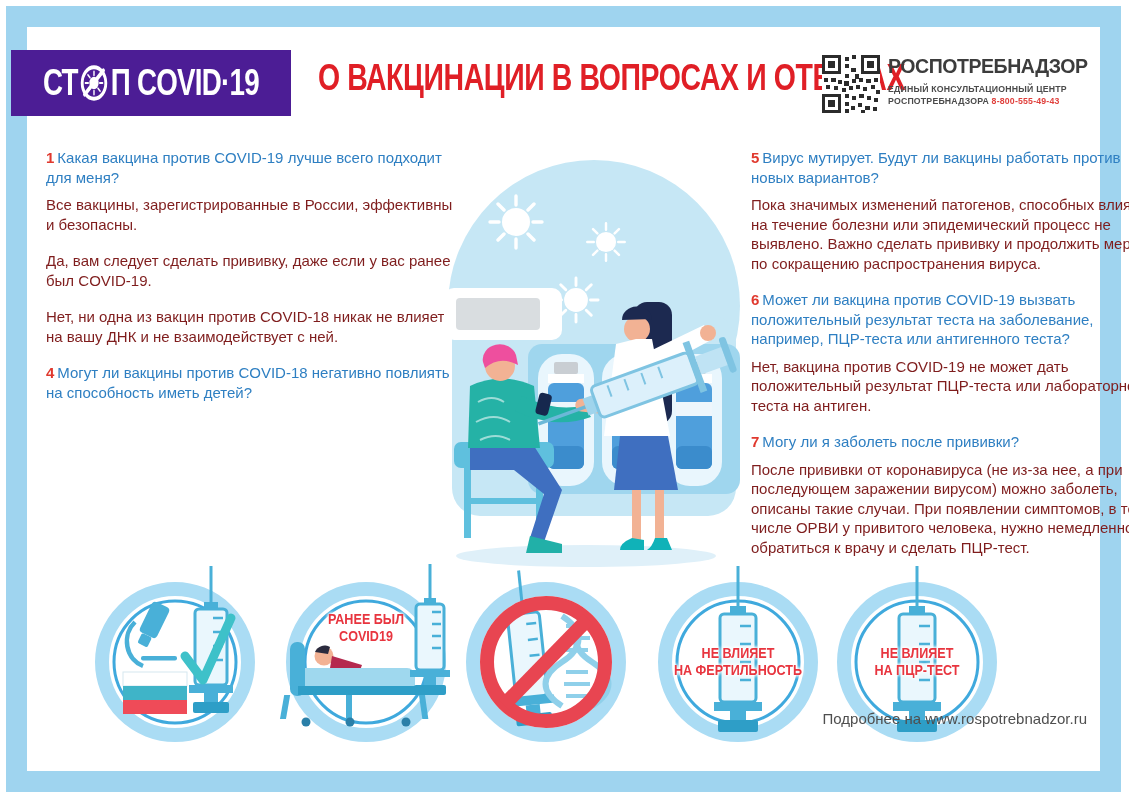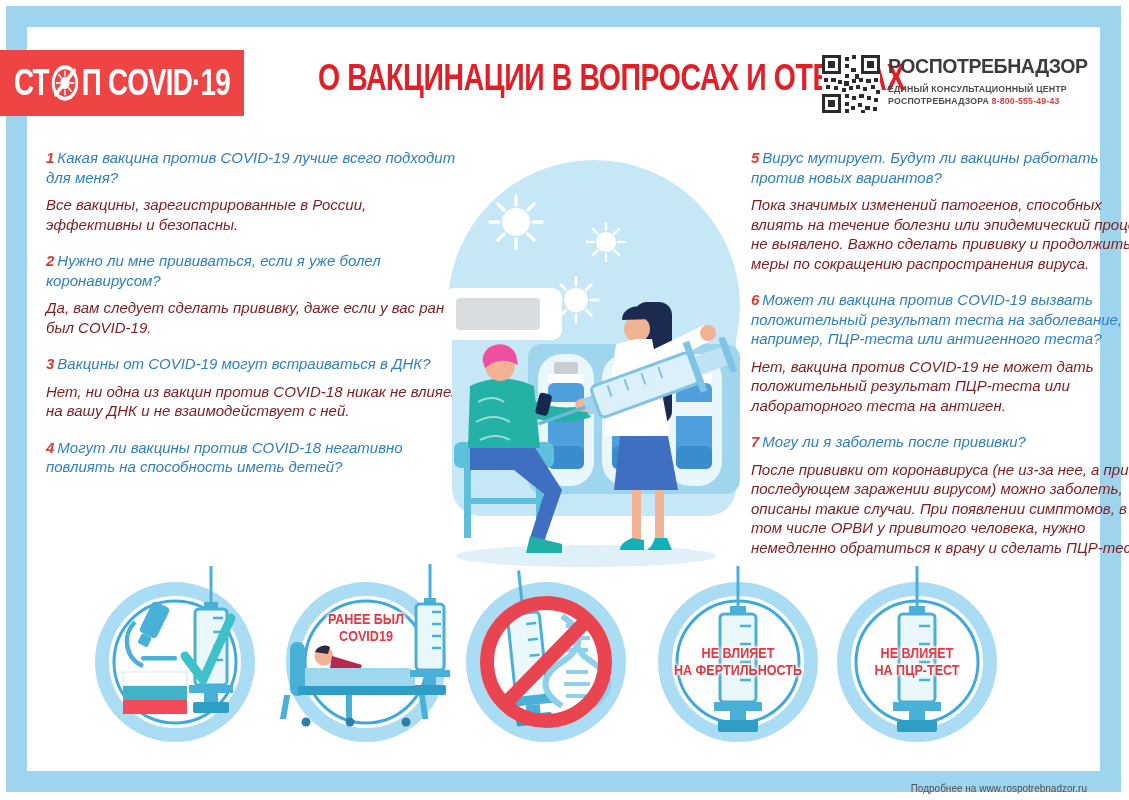--- a/index.html
+++ b/index.html
@@ -1,53 +1,53 @@
 <!DOCTYPE html>
 <html><head>
 <meta charset="utf-8">
 <style>
   html,body{margin:0;padding:0;background:#fff;}
   body{width:1129px;height:800px;position:relative;font-family:"Liberation Sans","DejaVu Sans",sans-serif;overflow:hidden;}
   .frame{position:absolute;left:6px;top:6px;right:8px;bottom:8px;border:21px solid #9fd4ef;z-index:1;pointer-events:none;}
   .poster{position:absolute;inset:0;z-index:2;}
 
   
-  .logo-banner{position:absolute;left:0;top:50px;width:244px;height:66px;background:#ef4444;display:flex;align-items:center;justify-content:center;z-index:3;}
+  .logo-banner{position:absolute;left:11px;top:50px;width:280px;height:66px;background:#4c1d95;display:flex;align-items:center;justify-content:center;z-index:3;}
   .logo-text{color:#fff;font-weight:800;font-size:37px;letter-spacing:-1px;display:inline-block;transform:scaleX(.75);transform-origin:center;white-space:nowrap;display:flex;align-items:center;}
   .logo-text svg{margin:0 1px;}
   .page-title{position:absolute;left:318px;top:57px;margin:0;color:#e01f26;font-size:36px;font-weight:800;white-space:nowrap;transform:scaleX(.79);transform-origin:left center;letter-spacing:-0.5px;}
   .qr{position:absolute;left:822px;top:55px;width:58px;height:58px;}
   .agency{position:absolute;left:888px;top:54px;width:230px;}
   .agency-name{color:#3c3c3c;font-weight:800;font-size:21px;transform:scaleX(.93);transform-origin:left;white-space:nowrap;letter-spacing:-0.5px;}
   .agency-sub{margin-top:5px;font-size:9px;line-height:12px;color:#4a4a4a;font-weight:700;letter-spacing:.2px;transform:scaleX(.97);transform-origin:left;white-space:nowrap;}
   .agency-sub .phone{color:#e0403c;}
 
   
   .col{position:absolute;top:148px;font-size:15px;line-height:19.5px;}
   .col-left{left:46px;width:418px;}
   .col-right{left:714px;width:404px;margin-left:37px;}
-  .qa{margin-bottom:17px;font-style:italic;}
+  .qa{margin-bottom:17px;}
   .q{margin:0 0 8px 0;color:#2e7fc2;}
   .q .num{color:#e0392e;font-weight:700;margin-right:3px;}
   .a{margin:0;color:#7f1d1d;}
 
   
   .illustration{position:absolute;left:436px;top:146px;width:310px;height:424px;}
 
   
   .badge{position:absolute;top:578px;width:168px;height:168px;}
   .badge svg{position:absolute;left:0;top:-18px;overflow:visible;}
   .b1{left:91px;} .b2{left:282px;} .b3{left:462px;} .b4{left:654px;} .b5{left:833px;}
   .badge-label{position:absolute;left:0;right:0;text-align:center;color:#e8353f;font-weight:800;font-size:15px;line-height:17px;white-space:pre-line;transform:scaleX(.84);transform-origin:center;
     text-shadow:0 0 3px #fff,0 0 3px #fff,0 0 5px #fff,0 0 5px #fff;}
   .b2 .badge-label{top:32px;}
   .b4 .badge-label,.b5 .badge-label{top:66px;}
 
   
-  .footer-note{position:absolute;right:42px;top:783px;font-size:10px;color:#4f4f4f;padding-left:17px;}
+  .footer-note{position:absolute;right:42px;top:710px;font-size:15px;color:#4f4f4f;padding-left:17px;}
 </style>
 </head>
 <body>
 
 <div class="frame"></div>
 
 <div class="poster">
 
   <div class="logo-banner">
     <span class="logo-text">
@@ -119,25 +119,23 @@
       <span class="phone">8-800-555-49-43</span>
     </div>
   </div>
 
   <section class="col col-left">
     <div class="qa">
       <p class="q"><span class="num">1</span><span>Какая вакцина против COVID-19 лучше всего подходит для меня?</span></p>
       <p class="a">Все вакцины, зарегистрированные в России, эффективны и безопасны.</p>
     </div>
     <div class="qa">
-      <p class="q"><span class="num">2</span><span>Нужно ли мне прививаться, если я уже болел коронавирусом?</span></p>
       <p class="a">Да, вам следует сделать прививку, даже если у вас ранее был COVID-19.</p>
     </div>
     <div class="qa">
-      <p class="q"><span class="num">3</span><span>Вакцины от COVID-19 могут встраиваться в ДНК?</span></p>
       <p class="a">Нет, ни одна из вакцин против COVID-18 никак не влияет на вашу ДНК и не взаимодействует с ней.</p>
     </div>
     <div class="qa">
       <p class="q"><span class="num">4</span><span>Могут ли вакцины против COVID-18 негативно повлиять на способность иметь детей?</span></p>
     </div>
   </section>
 
   <section class="col col-right">
     <div class="qa">
       <p class="q"><span class="num">5</span><span>Вирус мутирует. Будут ли вакцины работать против новых вариантов?</span></p>

